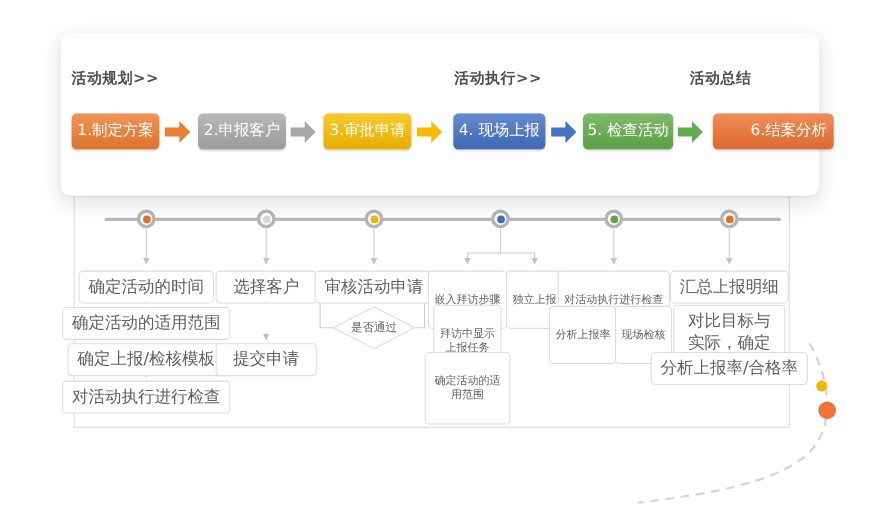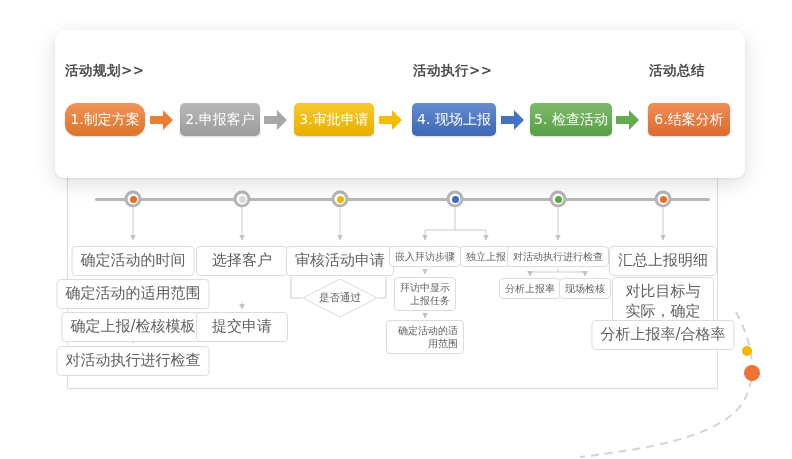--- a/index.html
+++ b/index.html
@@ -22,21 +22,21 @@
     transform:translate(-50%,-50%);}
   .tline{position:absolute;left:95px;top:198px;width:615px;height:3px;background:#b9b9b9;
     border-radius:2px;z-index:1;}
 
   
   .fbox{position:absolute;transform:translateX(-50%);background:#fff;
     border:1px solid #dcdcdc;border-radius:4px;color:#5f5f5f;font-size:15px;
     padding:4px 8px;text-align:center;line-height:1.32;white-space:nowrap;z-index:2;
     box-sizing:border-box;}
   .fbox.wrap{white-space:normal;}
-  .fbox.small{font-size:10px;padding:3px 5px;text-align:right;}
+  .fbox.small{font-size:10px;padding:19px 5px;}
   .diamond-wrap{position:absolute;transform:translateX(-50%);width:78px;height:40px;z-index:2;}
   .diamond-wrap .dlabel{position:absolute;inset:0;display:flex;align-items:center;
     justify-content:center;font-size:10.5px;color:#5f5f5f;}
 
   
   .process-card{position:absolute;left:55px;top:30px;width:690px;height:148px;background:#fff;
     border-radius:9px;box-shadow:0 6px 22px rgba(0,0,0,.13),0 1px 3px rgba(0,0,0,.06);z-index:3;}
   .phase-label{position:absolute;top:32px;font-size:13.5px;font-weight:bold;color:#4d4d4d;letter-spacing:.5px;}
   .step{position:absolute;top:73px;height:33px;line-height:33px;border-radius:5px;color:#fff;
     font-size:14px;text-align:center;
@@ -142,23 +142,23 @@
   <div class="fbox small" style="left:530px;top:278px">分析上报率</div>
   <div class="fbox small" style="left:585px;top:278px">现场检核</div>
 
   <div class="fbox" style="left:663px;top:246px">汇总上报明细</div>
   <div class="fbox wrap" style="left:663px;top:277px;width:102px">对比目标与实际，确定兑付情况</div>
   <div class="fbox" style="left:663px;top:320px">分析上报率/合格率</div>
 
   <div class="process-card">
     <div class="phase-label" style="left:10px">活动规划&gt;&gt;</div>
     <div class="phase-label" style="left:358px">活动执行&gt;&gt;</div>
-    <div class="phase-label" style="left:594px">活动总结</div>
+    <div class="phase-label" style="left:572px">活动总结</div>
 
-    <div class="step" style="left: 10px; width: 80px; background-color: rgb(237, 125, 49); border-radius: 12px;">1.制定方案</div>
+    <div class="step" style="left: 10px; width: 80px; background-color: rgb(237, 125, 49);">1.制定方案</div>
     <svg class="sarrow" style="left: 95px; color: rgb(237, 125, 49);" viewBox="0 0 24 22">
         <polygon points="0,7 13,7 13,1 23,11 13,21 13,15 0,15" fill="currentColor"></polygon>
       </svg>
 
     <div class="step" style="left: 125px; width: 80px; background-color: rgb(168, 168, 168);">2.申报客户</div>
     <svg class="sarrow" style="left: 209px; color: rgb(168, 168, 168);" viewBox="0 0 24 22">
         <polygon points="0,7 13,7 13,1 23,11 13,21 13,15 0,15" fill="currentColor"></polygon>
       </svg>
 
     <div class="step" style="left: 239px; width: 80px; background-color: rgb(247, 188, 0);">3.审批申请</div>
@@ -169,16 +169,16 @@
     <div class="step" style="left: 357px; width: 84px; background-color: rgb(68, 114, 196);">4. 现场上报</div>
     <svg class="sarrow" style="left: 446px; color: rgb(68, 114, 196);" viewBox="0 0 24 22">
         <polygon points="0,7 13,7 13,1 23,11 13,21 13,15 0,15" fill="currentColor"></polygon>
       </svg>
 
     <div class="step" style="left: 475px; width: 82px; background-color: rgb(97, 172, 76);">5. 检查活动</div>
     <svg class="sarrow" style="left: 561px; color: rgb(97, 172, 76);" viewBox="0 0 24 22">
         <polygon points="0,7 13,7 13,1 23,11 13,21 13,15 0,15" fill="currentColor"></polygon>
       </svg>
 
-    <div class="step" style="left: 593px; width: 82px; background-color: rgb(237, 116, 52);">6.结案分析</div>
+    <div class="step" style="left: 593px; width: 82px; background-color: rgb(237, 116, 52); padding-left: 28px;">6.结案分析</div>
   </div>
 
 </div>
 
 </body></html>

